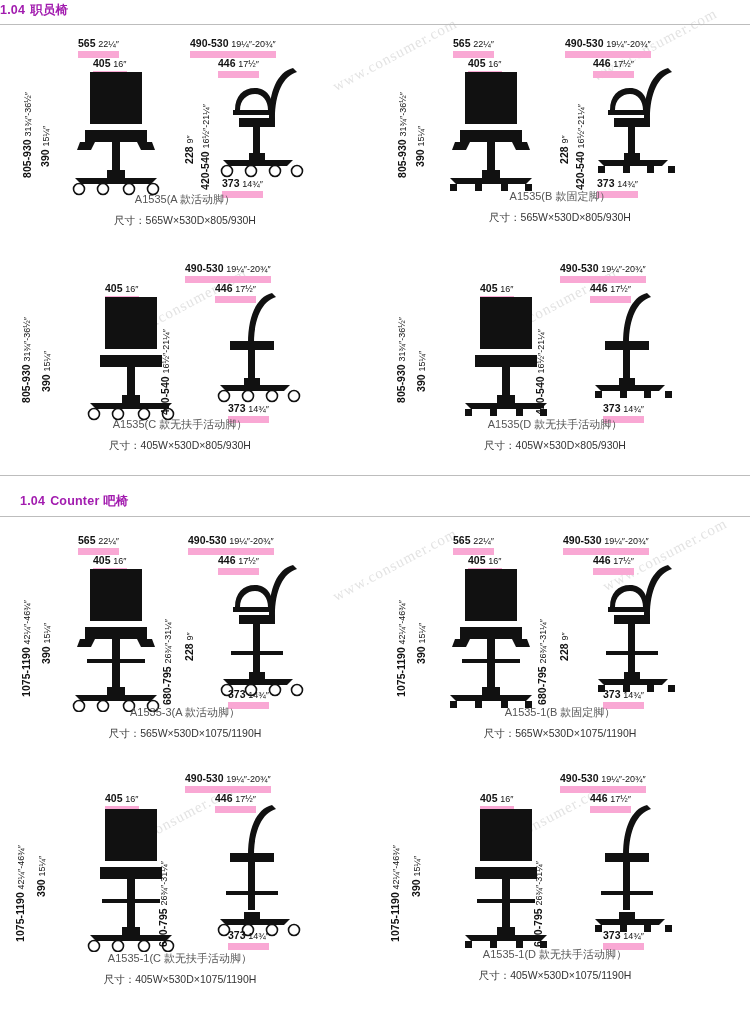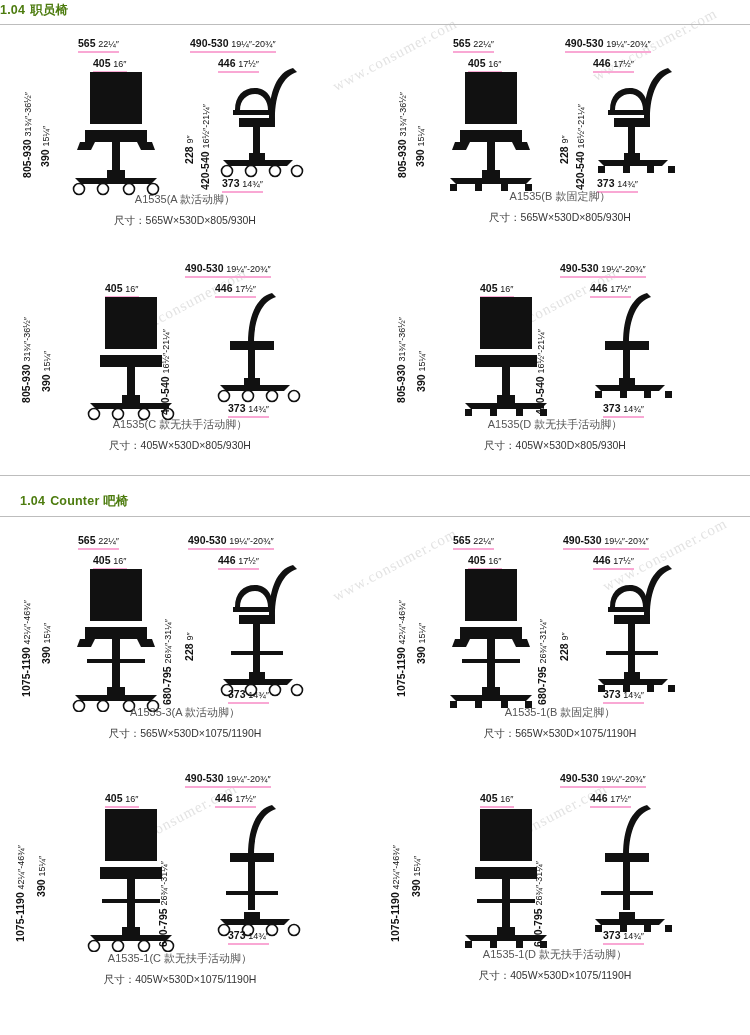--- a/index.html
+++ b/index.html
@@ -20,21 +20,21 @@
     inset: 0;
   }
 
   
   .section-header {
     position: absolute;
     left: 0;
     font-size: 12.5px;
     font-weight: 700;
     letter-spacing: 0.2px;
-    color: #4d7c0f;
+    color: #a21caf;
     white-space: nowrap;
   }
   .section-header .code { margin-right: 5px; }
   .rule {
     position: absolute;
     left: 0;
     width: 750px;
     border-top: 1px solid #bdbdbd;
   }
 
@@ -65,21 +65,21 @@
     color: #111;
     line-height: 1.1;
   }
   .dim b { font-size: 10.5px; font-weight: 700; }
   .dim i { font-style: normal; font-size: 9px; }
   .dim.vert {
     transform-origin: left bottom;
     transform: rotate(-90deg);
   }
   .dim.underline {
-    border-bottom: 2px solid #f9a8d4;
+    border-bottom: 7px solid #f9a8d4;
     padding-bottom: 1px;
   }
 
   
   .drw { position: absolute; }
   .drw svg { display: block; }
 
   
   .wm {
     position: absolute;

